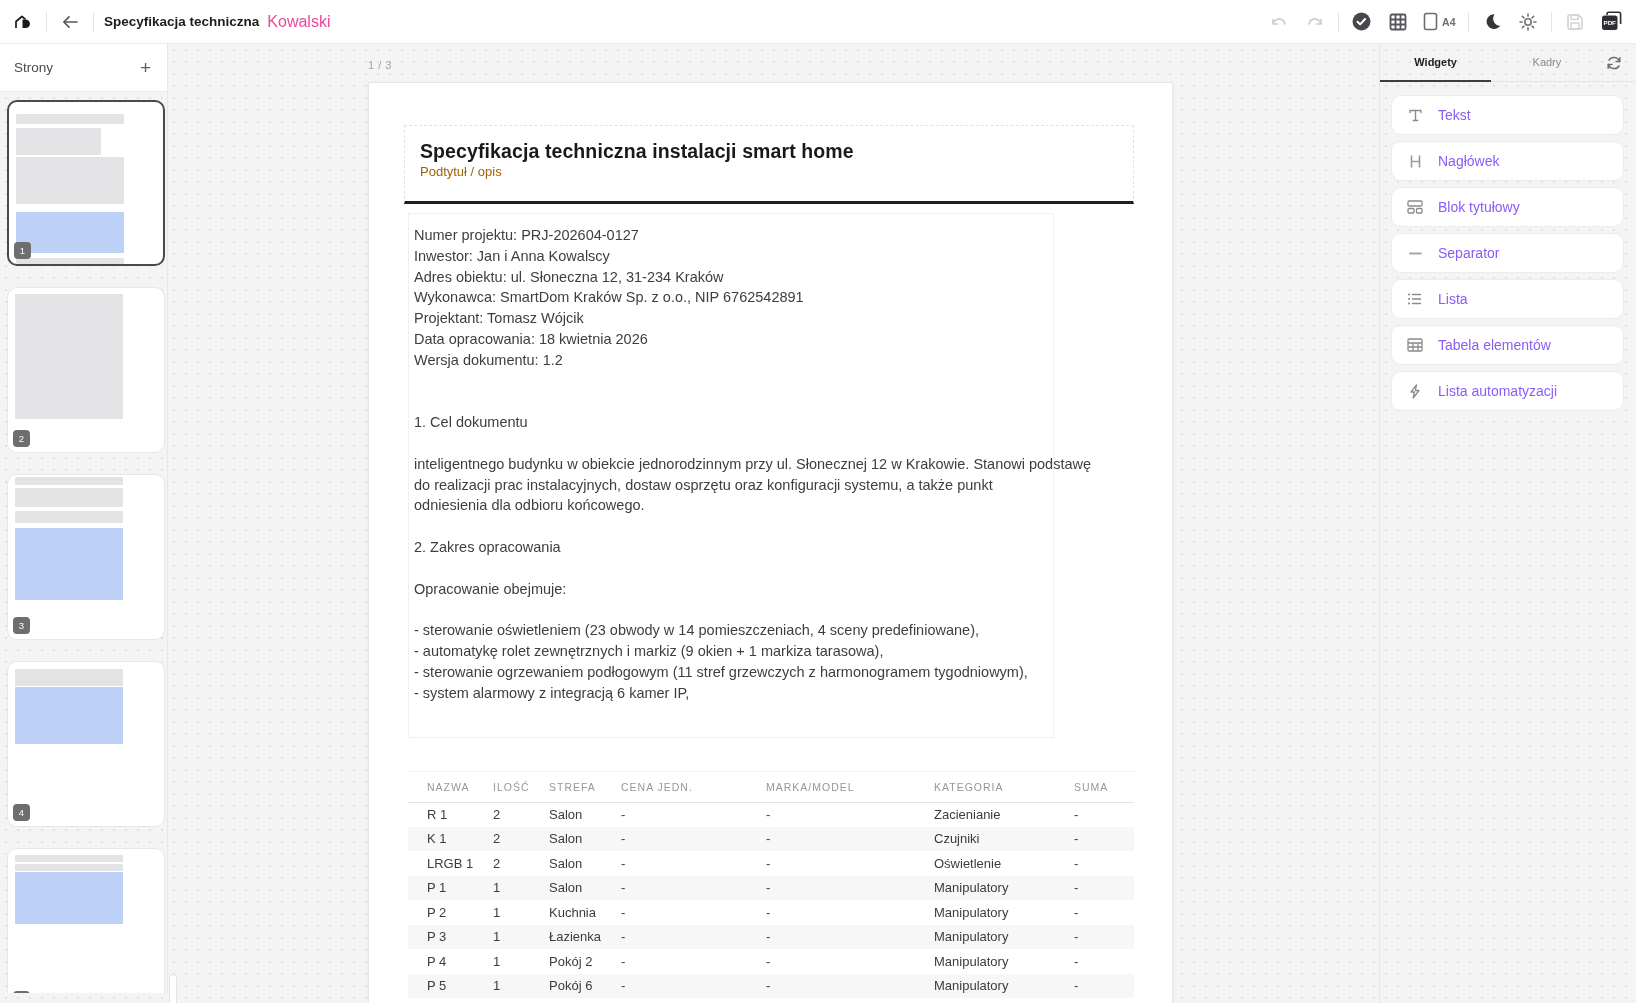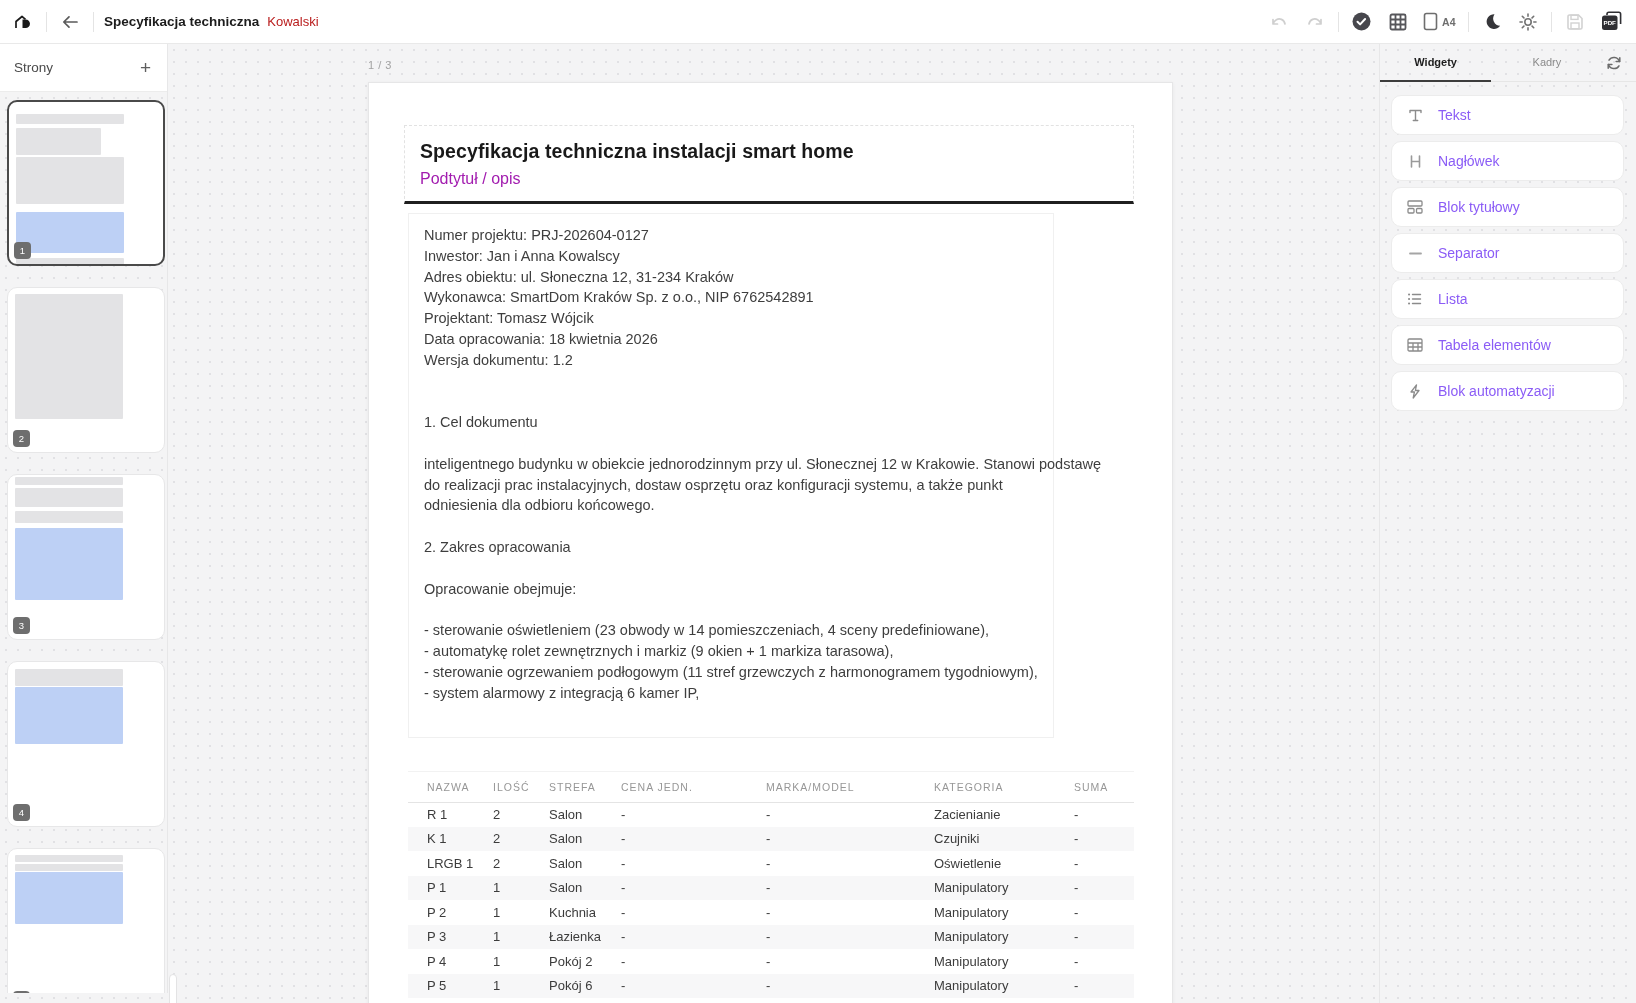--- a/index.html
+++ b/index.html
@@ -4,21 +4,21 @@
 <style>
   html,body{margin:0;padding:0;background:#e9e9ea;}
   *{box-sizing:border-box;font-family:"Liberation Sans","DejaVu Sans",sans-serif;}
   .stage{position:relative;width:1636px;height:1003px;overflow:hidden;background:#fff;}
 
   
   .topbar{position:absolute;left:0;top:0;width:100%;height:44px;background:#fff;border-bottom:1px solid #e9e9e9;display:flex;align-items:center;justify-content:space-between;padding:0 12px 0 10px;z-index:5;}
   .tb-left,.tb-right{display:flex;align-items:center;gap:10px;}
   .tb-sep{width:1px;height:20px;background:#e4e4e4;}
   .doc-title{font-size:13.5px;font-weight:700;color:#1c1c1c;}
-  .doc-sub{font-size:13px;color:#b91c1c;margin-left:8px;}
+  .doc-sub{font-size:16px;color:#ec4899;margin-left:8px;}
   .tb-btn{display:flex;align-items:center;justify-content:center;width:26px;height:26px;border-radius:6px;cursor:pointer;}
   .tb-btn.wide{width:auto;padding:0 2px;gap:4px;}
   .a4-label{font-size:10.5px;font-weight:700;color:#6e6e6e;letter-spacing:.3px;}
 
   
   .workspace{position:absolute;left:0;top:44px;right:0;bottom:0;background:#f4f4f5;background-image:radial-gradient(#e1e1e4 1px,transparent 1.1px);background-size:12px 12px;}
 
   
   .sidebar{position:absolute;left:0;top:0;bottom:10px;width:168px;border-right:1px solid #e7e7e8;}
   .sidebar-head{height:48px;background:#fff;border-bottom:1px solid #ececec;display:flex;align-items:center;justify-content:space-between;padding:0 12px 0 14px;}
@@ -33,22 +33,22 @@
   .tblock.b{background:#bdd0f5;}
   .thumb-num{position:absolute;left:5px;bottom:5px;min-width:17px;height:17px;border-radius:4px;background:#6e6e6e;color:#fff;font-size:9.5px;display:flex;align-items:center;justify-content:center;padding:0 3px;}
   .side-scroll{position:absolute;left:169px;top:930px;width:8px;height:80px;background:#ffffff;border:1px solid #e3e3e4;border-radius:4px;cursor:pointer;}
 
   
   .canvas{position:absolute;left:168px;top:0;right:257px;bottom:0;overflow:hidden;}
   .page-ind{position:absolute;left:200px;top:15px;font-size:11px;color:#a2a2a2;letter-spacing:.5px;}
   .page{position:absolute;left:200px;top:38px;width:805px;height:1200px;background:#fff;border:1px solid #e6e6e7;box-shadow:0 1px 4px rgba(0,0,0,.05);}
   .title-block{position:absolute;left:35px;top:42px;width:730px;height:79px;border:1px dashed #e2e2e2;border-bottom:3px solid #1f1f1f;padding:12px 15px 0 15px;cursor:text;}
   .title-block h1{margin:0;font-size:19.5px;line-height:26px;font-weight:700;color:#191919;letter-spacing:.1px;}
-  .subtitle-ph{font-size:16px;color:#a21caf;margin-top:6px;}
-  .text-widget{position:absolute;left:39px;top:130px;width:646px;height:525px;border:1px solid #f0f0f0;padding:11px 0 0 15px;cursor:text;}
+  .subtitle-ph{font-size:13px;color:#a16207;}
+  .text-widget{position:absolute;left:39px;top:130px;width:646px;height:525px;border:1px solid #f0f0f0;padding:11px 0 0 5px;cursor:text;}
   .bline{font-size:14.5px;line-height:20.8px;color:#3e3e3e;white-space:pre;min-height:20.8px;}
   .table-widget{position:absolute;left:39px;top:688px;width:726px;border-top:1px solid #f2f2f2;cursor:default;}
   table.items{border-collapse:collapse;width:726px;table-layout:fixed;}
   table.items th{height:30px;font-size:10.5px;font-weight:400;color:#979797;letter-spacing:1px;text-align:left;border-bottom:1px solid #e4e4e4;padding:0;}
   table.items td{height:24.5px;font-size:13px;color:#3c3c3c;padding:0;}
   table.items th:first-child,table.items td:first-child{padding-left:19px;}
   table.items tr.stripe td{background:#f7f7f8;}
 
   
   .panel{position:absolute;right:0;top:0;bottom:0;width:257px;border-left:1px solid #e7e7e8;}
@@ -399,19 +399,19 @@
               </svg>
             </span>
             <span class="wlabel">Tabela elementów</span>
           </div>
           <div class="widget-card">
             <span class="wicon">
               <svg width="17" height="17" viewBox="0 0 17 17">
                 <path d="M9.5 1.8 4 9h3.4l-1.2 6 5.8-7.5H8.4z" fill="none" stroke="#8b8b8b" stroke-width="1.3" stroke-linejoin="round"></path>
               </svg>
             </span>
-            <span class="wlabel">Blok automatyzacji</span>
+            <span class="wlabel">Lista automatyzacji</span>
           </div>
         </div>
     </div>
 
   </div>
 </div>
 
 </body></html>

